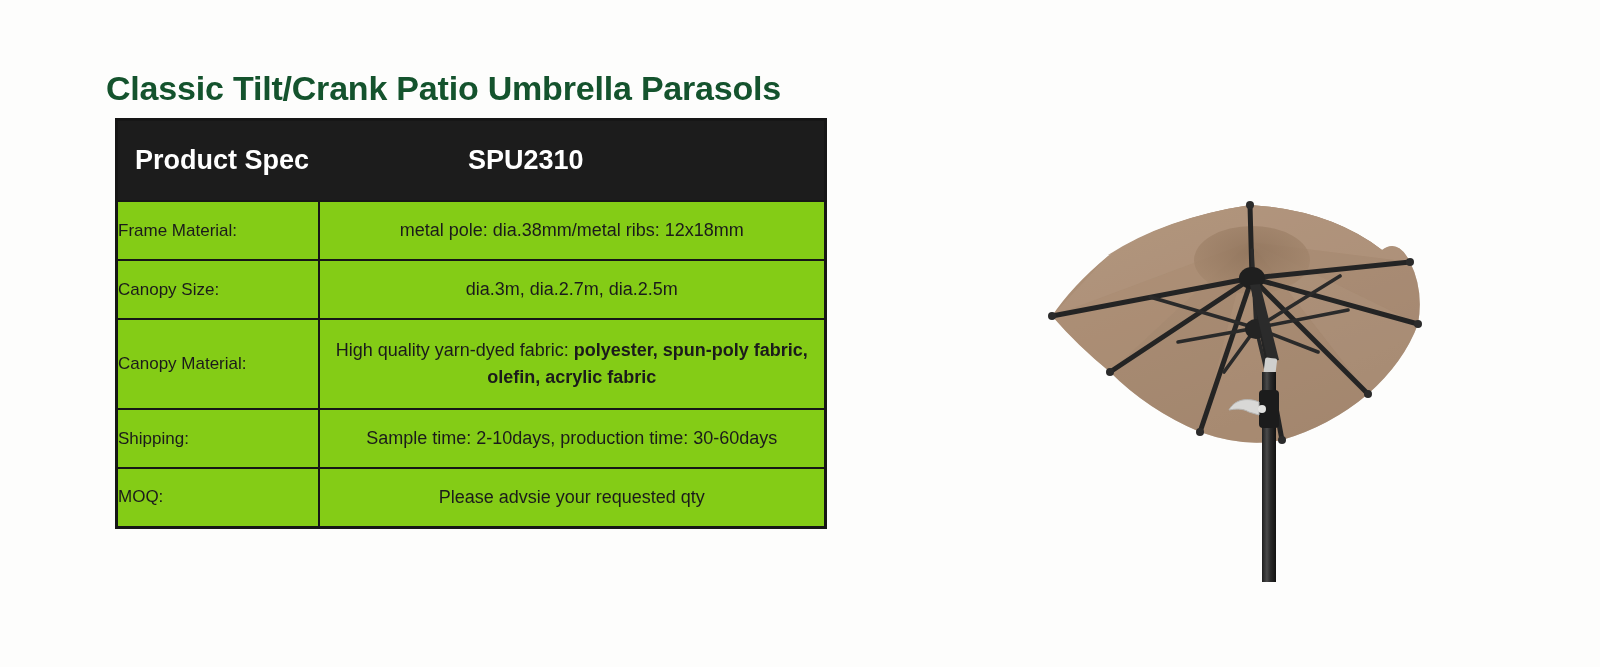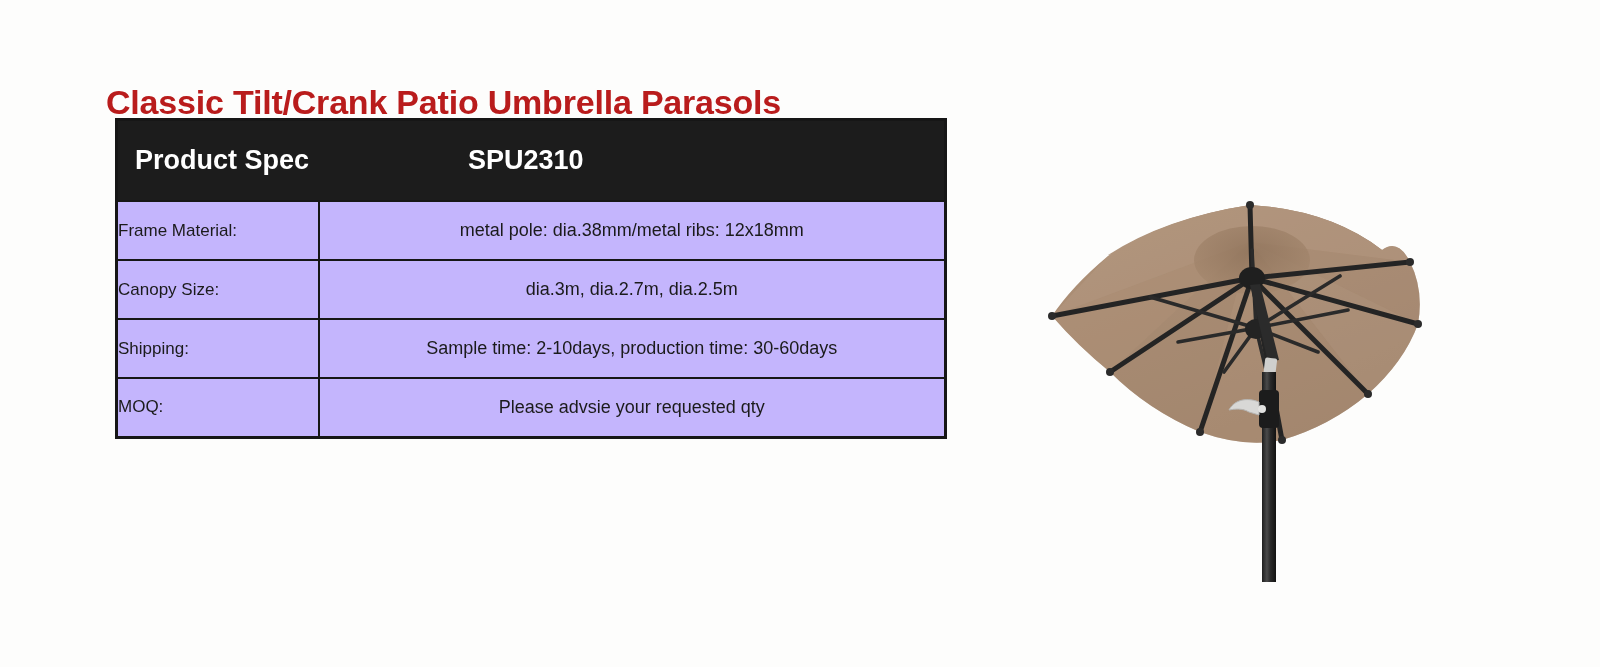--- a/index.html
+++ b/index.html
@@ -19,38 +19,38 @@
     position: absolute;
     left: 0; top: 0;
     width: 1600px;
     height: 667px;
   }
 
   
   .page-title {
     position: absolute;
     left: 106px;
-    top: 80px;
+    top: 66px;
     font-size: 34px;
     font-weight: bold;
-    color: #b91c1c;
+    color: #14532d;
     letter-spacing: -0.2px;
     white-space: nowrap;
     line-height: 44px;
   }
 
   
   .spec-table {
     position: absolute;
     left: 115px;
     top: 118px;
-    width: 832px;
+    width: 712px;
     border-collapse: collapse;
     table-layout: fixed;
-    background: #c4b5fd;
+    background: #84cc16;
     border: 3px solid #161616;
   }
   .spec-table td {
     border: 2px solid #161616;
     padding: 0;
     vertical-align: middle;
   }
 
   
   .hdr-row td {
@@ -139,20 +139,26 @@
       <tr class="r-std">
         <td class="cell-label">Frame Material:</td>
         <td class="cell-value">metal pole: dia.38mm/metal ribs: 12x18mm</td>
       </tr>
 
       <tr class="r-std">
         <td class="cell-label">Canopy Size:</td>
         <td class="cell-value">dia.3m, dia.2.7m, dia.2.5m</td>
       </tr>
 
+      <tr class="r-tall">
+        <td class="cell-label">Canopy Material:</td>
+        <td class="cell-value">
+          <span>High quality yarn-dyed fabric: </span><b>polyester, spun-poly fabric, olefin, acrylic fabric</b>
+        </td>
+      </tr>
 
 
       <tr class="r-std">
         <td class="cell-label">Shipping:</td>
         <td class="cell-value">Sample time: 2-10days, production time: 30-60days</td>
       </tr>
 
       <tr class="r-std">
         <td class="cell-label">MOQ:</td>
         <td class="cell-value">Please advsie your requested qty</td>

